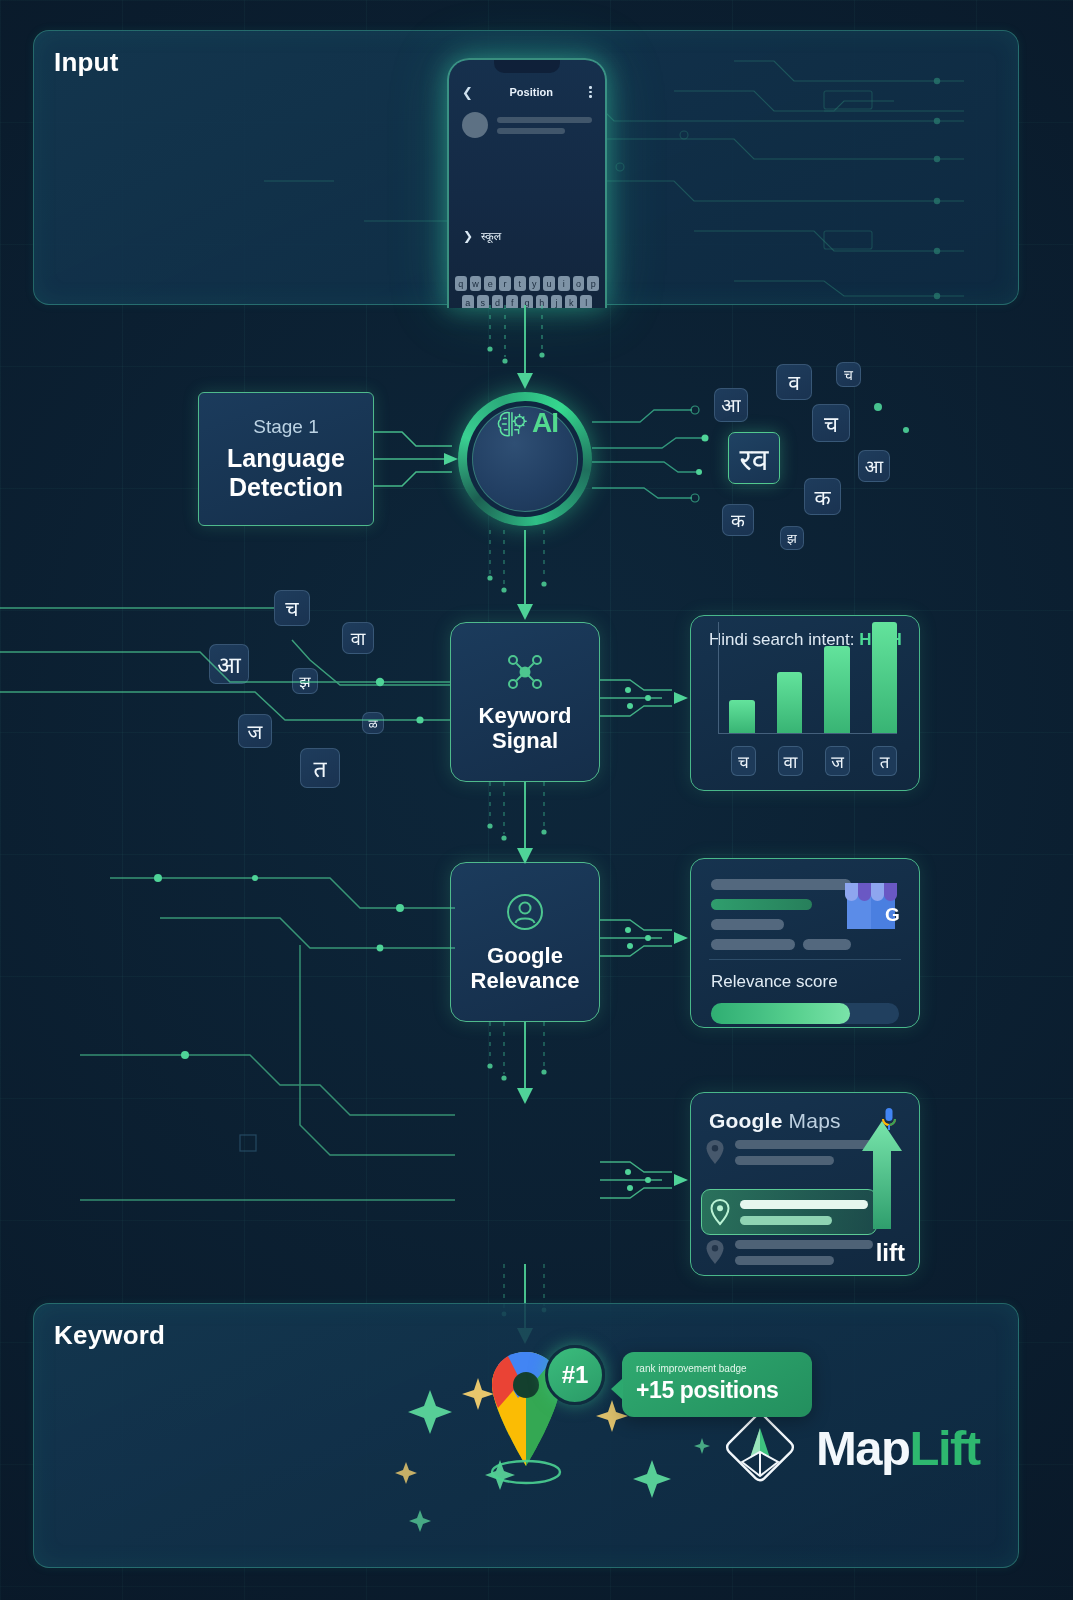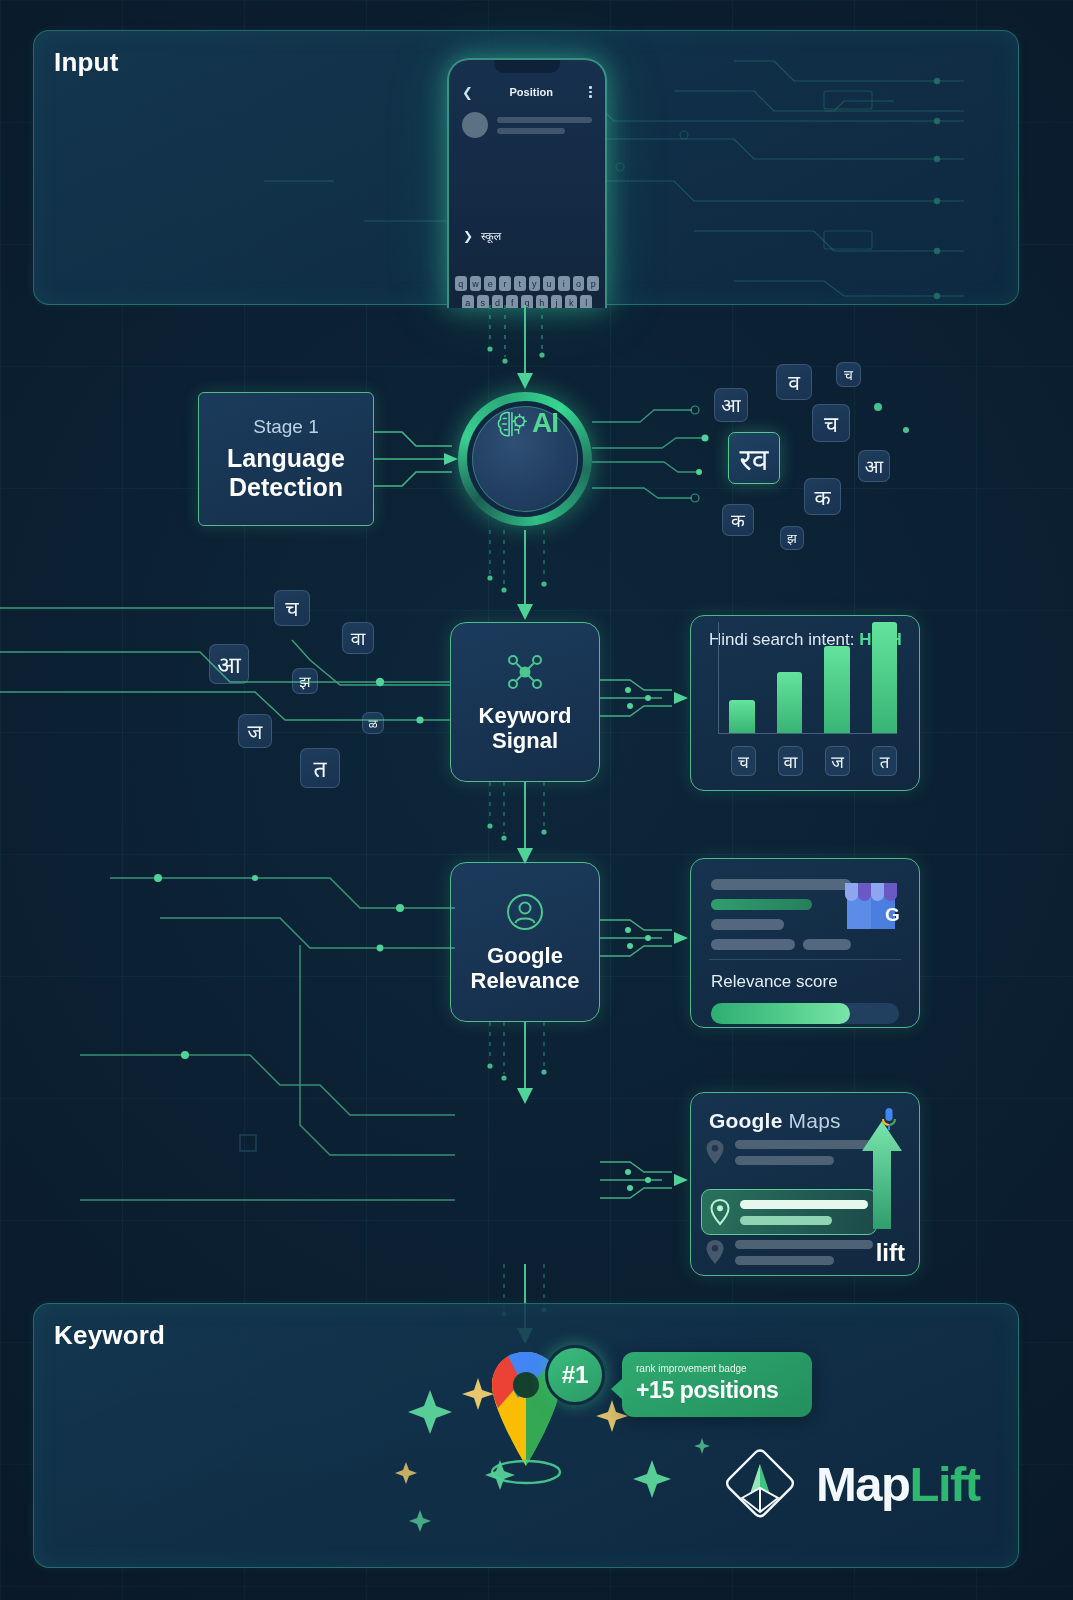--- a/index.html
+++ b/index.html
@@ -235,21 +235,21 @@
   .rank-badge .big { font-size:23px; font-weight:bold; letter-spacing:-.4px; }
   .rank-badge::before {
     content:""; position:absolute; left:-11px; top:26px;
     border-top:11px solid transparent; border-bottom:11px solid transparent;
     border-right:12px solid #2da96f;
   }
 
   .sparkle { position:absolute; pointer-events:none; }
 
   
-  .logo-wrap { position:absolute; left:718px; top:1442px; display:flex; align-items:center; gap:14px; }
+  .logo-wrap { position:absolute; left:718px; top:1406px; display:flex; align-items:center; gap:14px; }
   .logo-text { font-size:49px; font-weight:bold; letter-spacing:-1.5px; }
   .logo-text .a { color:#f3f8fc; }
   .logo-text .b { color:#2eb86f; }
 
   svg { display:block; overflow:visible; }
 </style>
 </head>
 <body>
 
 <div id="stage">

